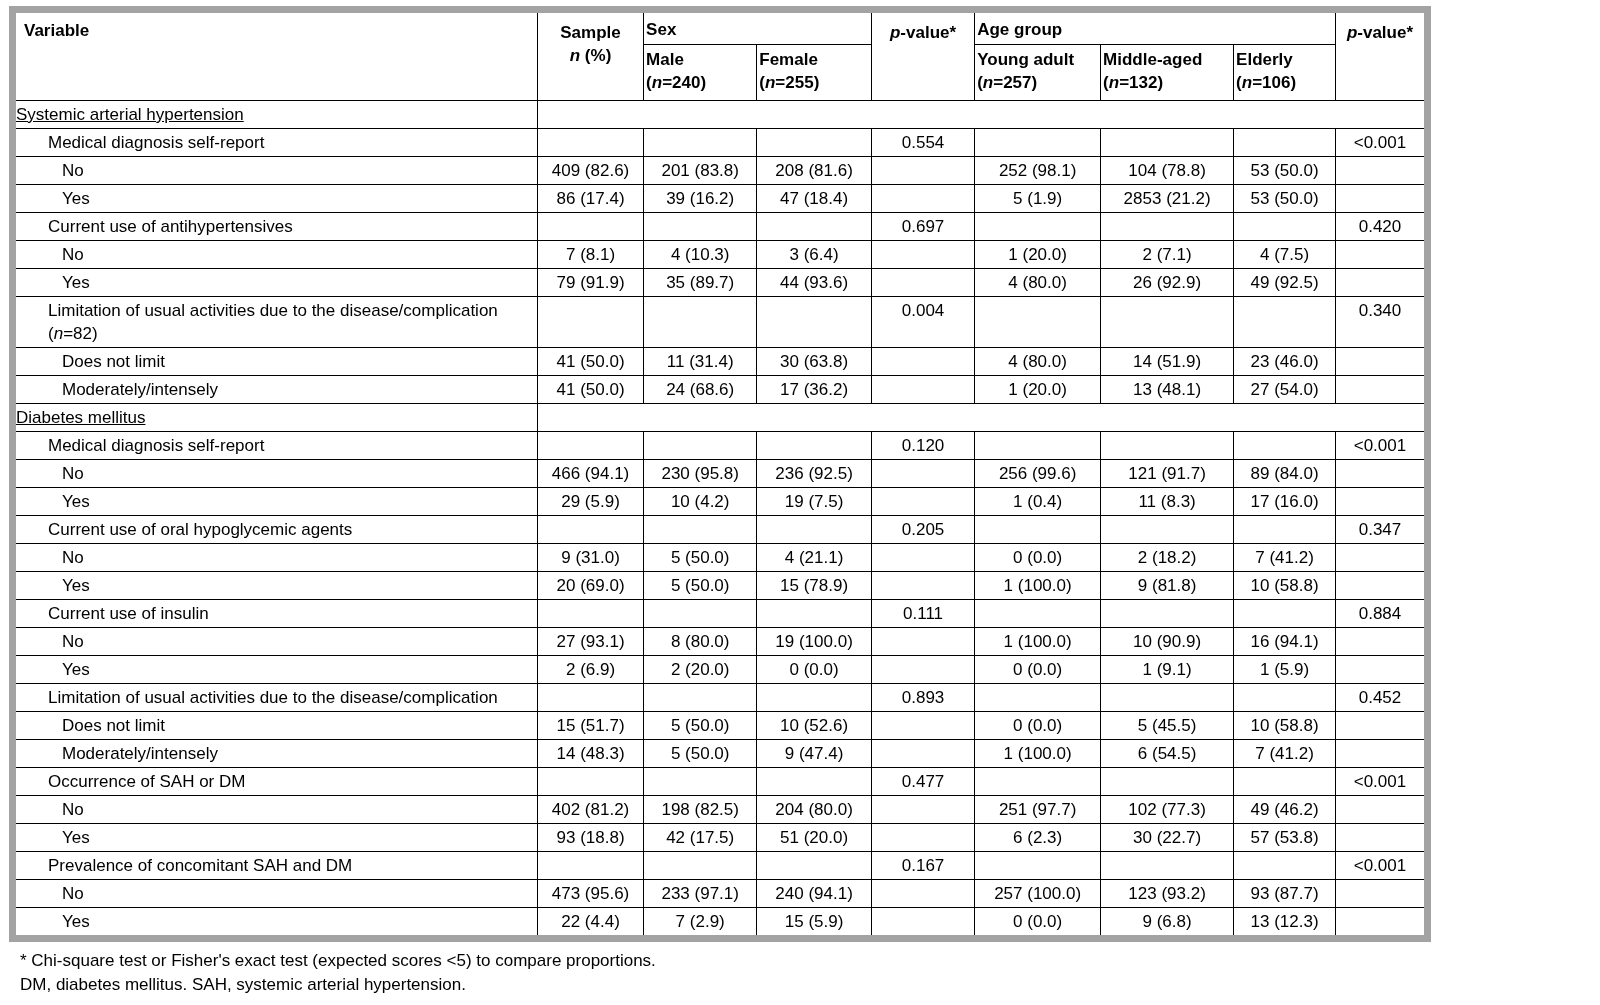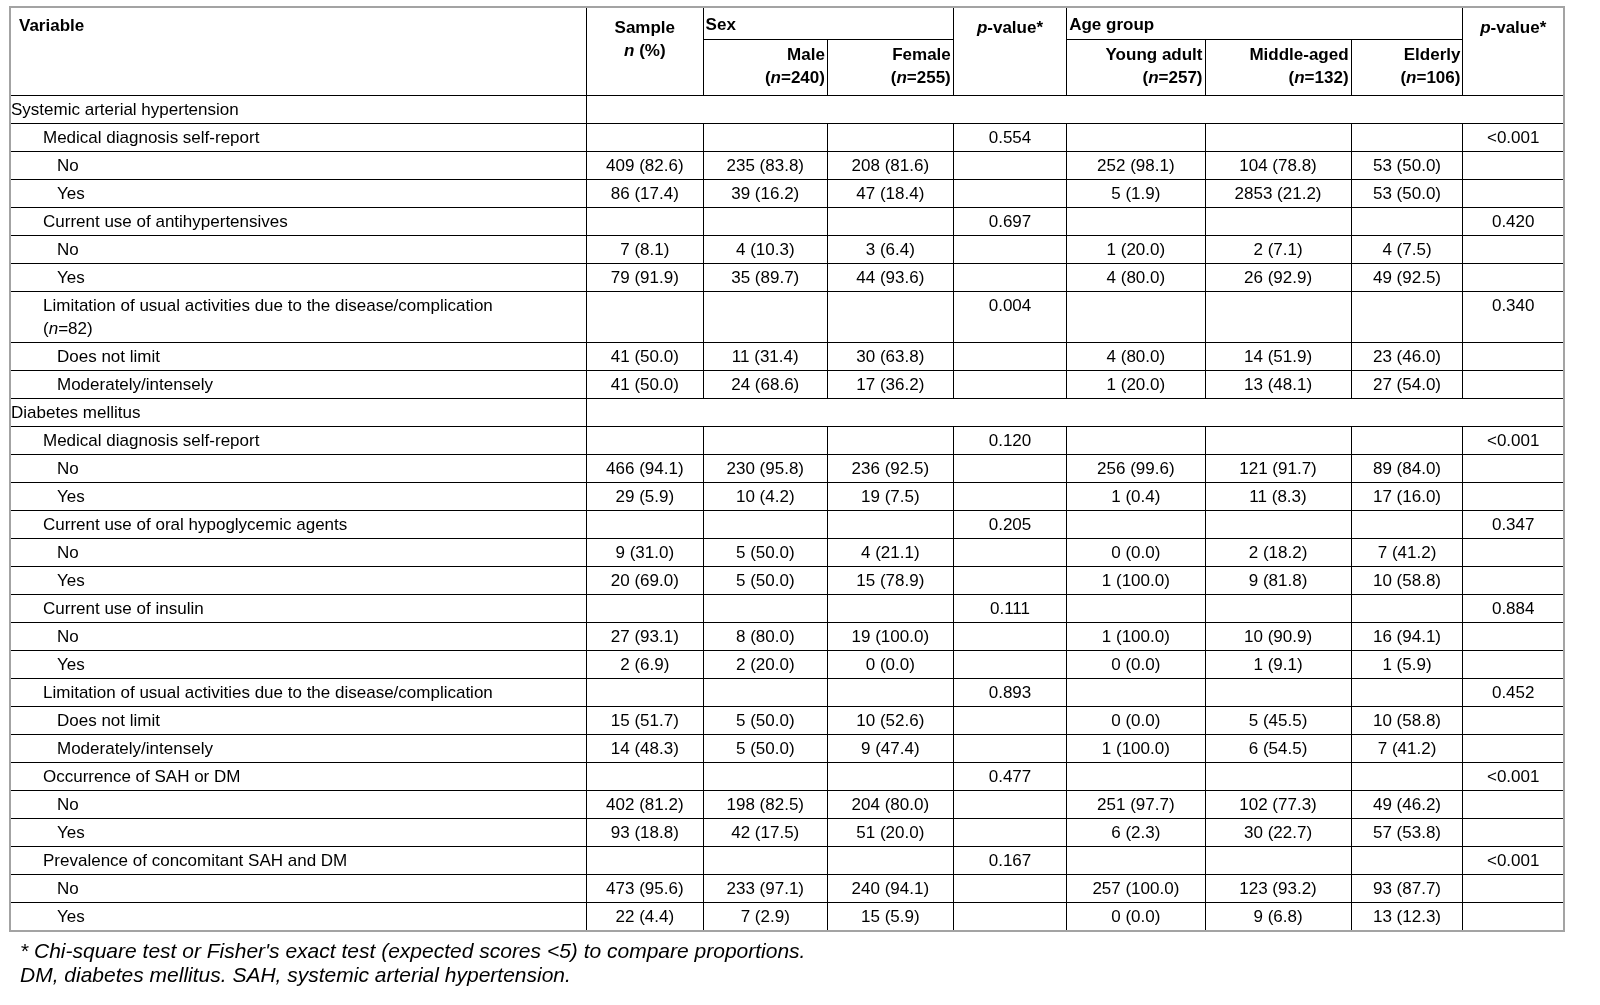--- a/index.html
+++ b/index.html
@@ -5,48 +5,48 @@
   html, body { margin: 0; padding: 0; background: #ffffff; }
   body {
     width: 1600px; height: 1005px;
     font-family: "Liberation Sans", sans-serif;
     color: #000;
     box-sizing: border-box;
   }
   .wrap { padding: 6px 9px 0 9px; }
 
   table.stats {
-    width: 1556px;
+    width: 1422px;
     border-collapse: collapse;
     table-layout: fixed;
-    border: 2px solid #a3a3a3;
+    border: 7px solid #a3a3a3;
   }
   th, td {
     border: 1.5px solid #000;
     font-size: 17px;
     line-height: 23px;
     padding: 2px 4px;
     vertical-align: top;
     overflow: hidden;
     box-sizing: border-box;
   }
   thead th { font-weight: bold; }
   th.head-variable { text-align: left; padding: 6px 4px 2px 8px; }
   th.head-span2 { text-align: center; padding-top: 8px; }          
   th.head-group { text-align: left; padding: 5px 2px 3px; }      
-  th.head-sub { text-align: right; vertical-align: middle; padding: 3px 2px 6px; }
+  th.head-sub { text-align: left; vertical-align: middle; padding: 3px 2px 6px; }
 
   td.val { text-align: center; }
   td.label { text-align: left; }
-  td.label.section { padding-left: 0; }
+  td.label.section { padding-left: 0; text-decoration: underline; }
   td.label.variable { padding-left: 32px; }
   td.label.data { padding-left: 46px; }
 
   .footnotes { padding: 7px 0 0 11px; }
-  .footnotes div { font-size: 21px; line-height: 24px; font-style: italic; }
+  .footnotes div { font-size: 17px; line-height: 24px; }
   i { font-style: italic; }
 </style>
 </head>
 <body>
 
 <div class="wrap">
   <table class="stats">
     <colgroup>
       <col style="width:37.1%">
       <col style="width:7.5%">
@@ -87,21 +87,21 @@
           <td class="val">&nbsp;</td>
           <td class="val">0.554</td>
           <td class="val">&nbsp;</td>
           <td class="val">&nbsp;</td>
           <td class="val">&nbsp;</td>
           <td class="val">&lt;0.001</td>
         </tr>
         <tr>
           <td class="label data">No</td>
           <td class="val">409 (82.6)</td>
-          <td class="val">235 (83.8)</td>
+          <td class="val">201 (83.8)</td>
           <td class="val">208 (81.6)</td>
           <td class="val">&nbsp;</td>
           <td class="val">252 (98.1)</td>
           <td class="val">104 (78.8)</td>
           <td class="val">53 (50.0)</td>
           <td class="val">&nbsp;</td>
         </tr>
         <tr>
           <td class="label data">Yes</td>
           <td class="val">86 (17.4)</td>

